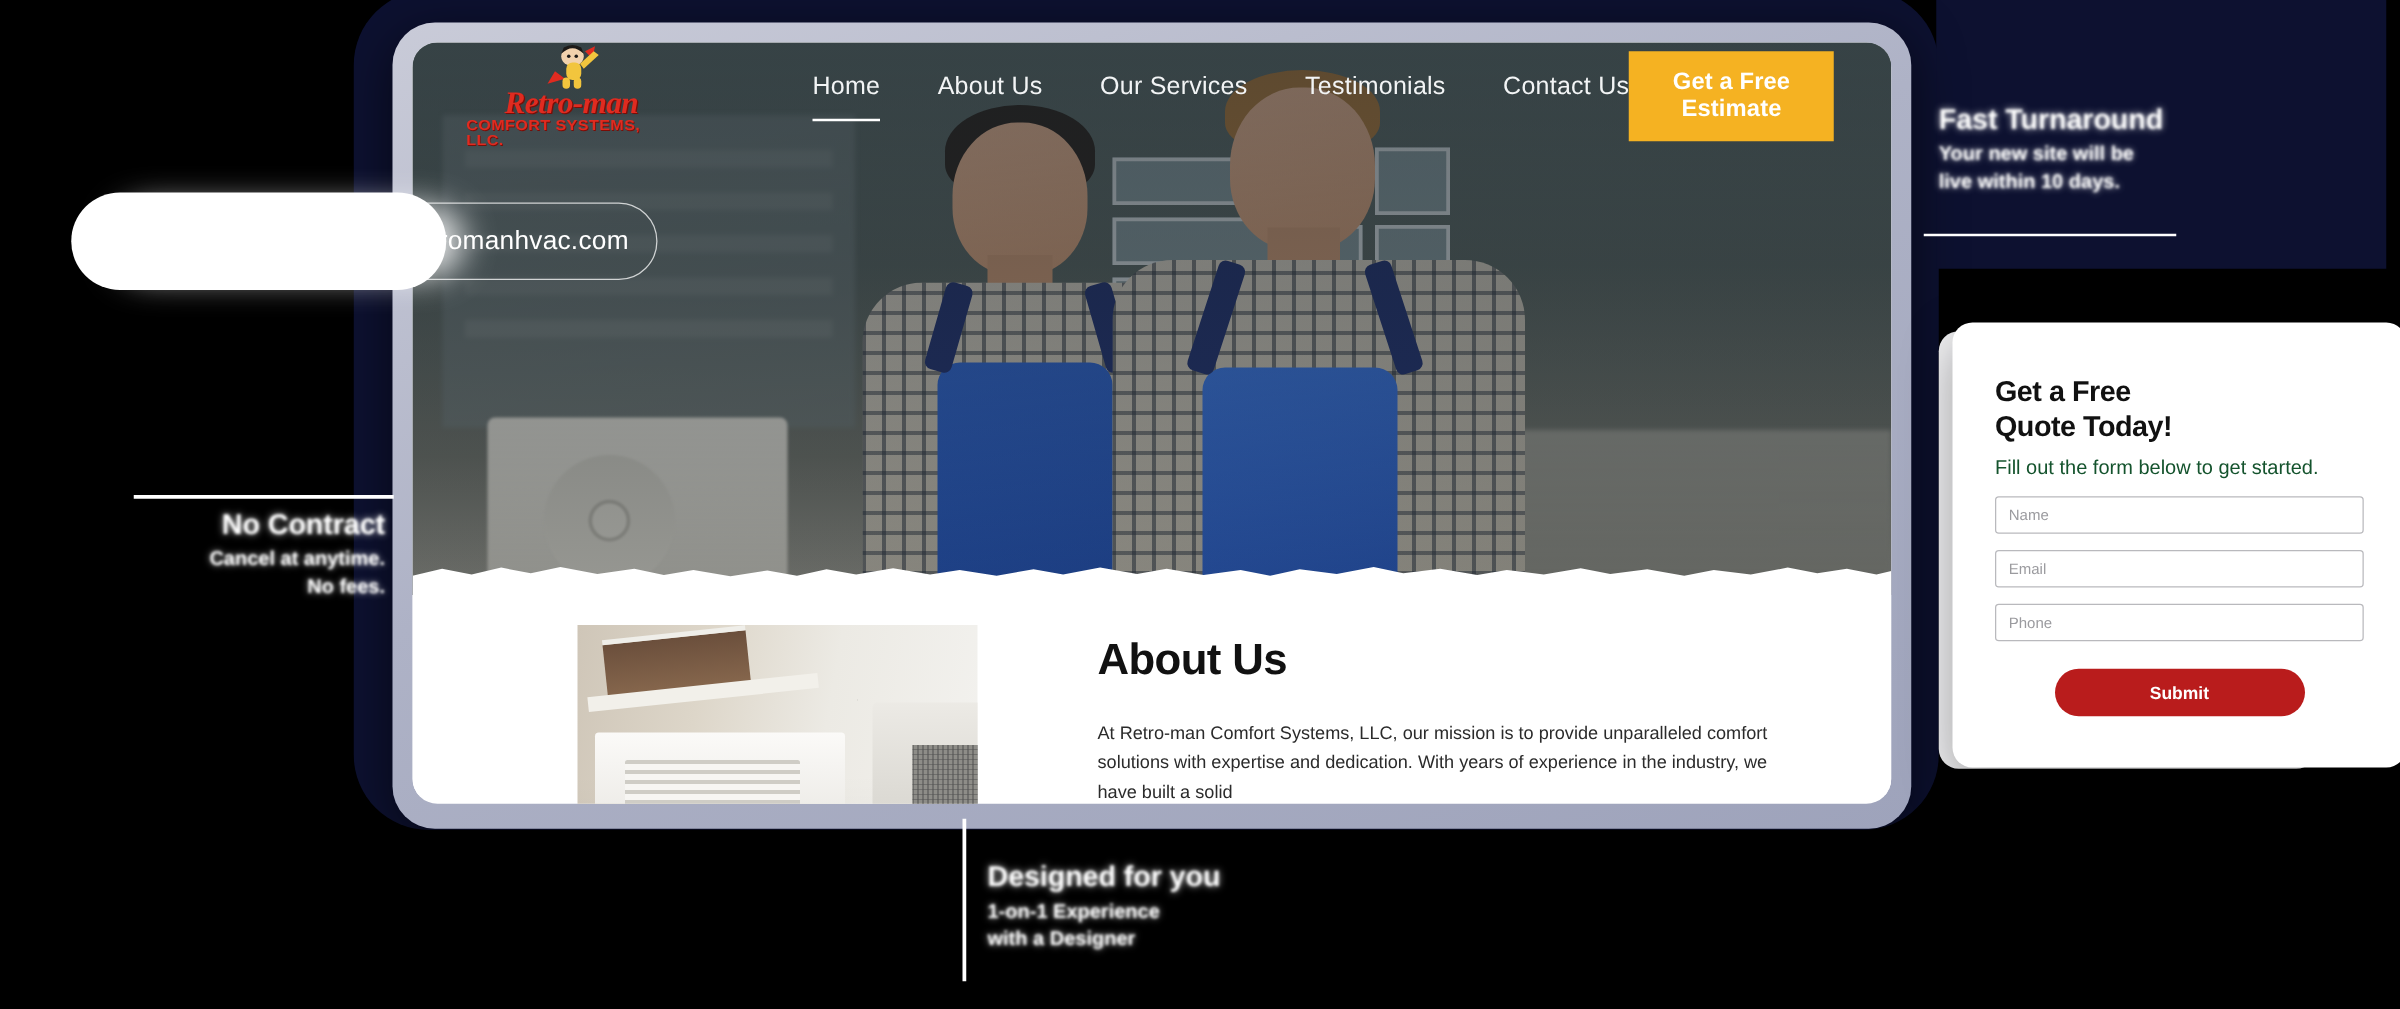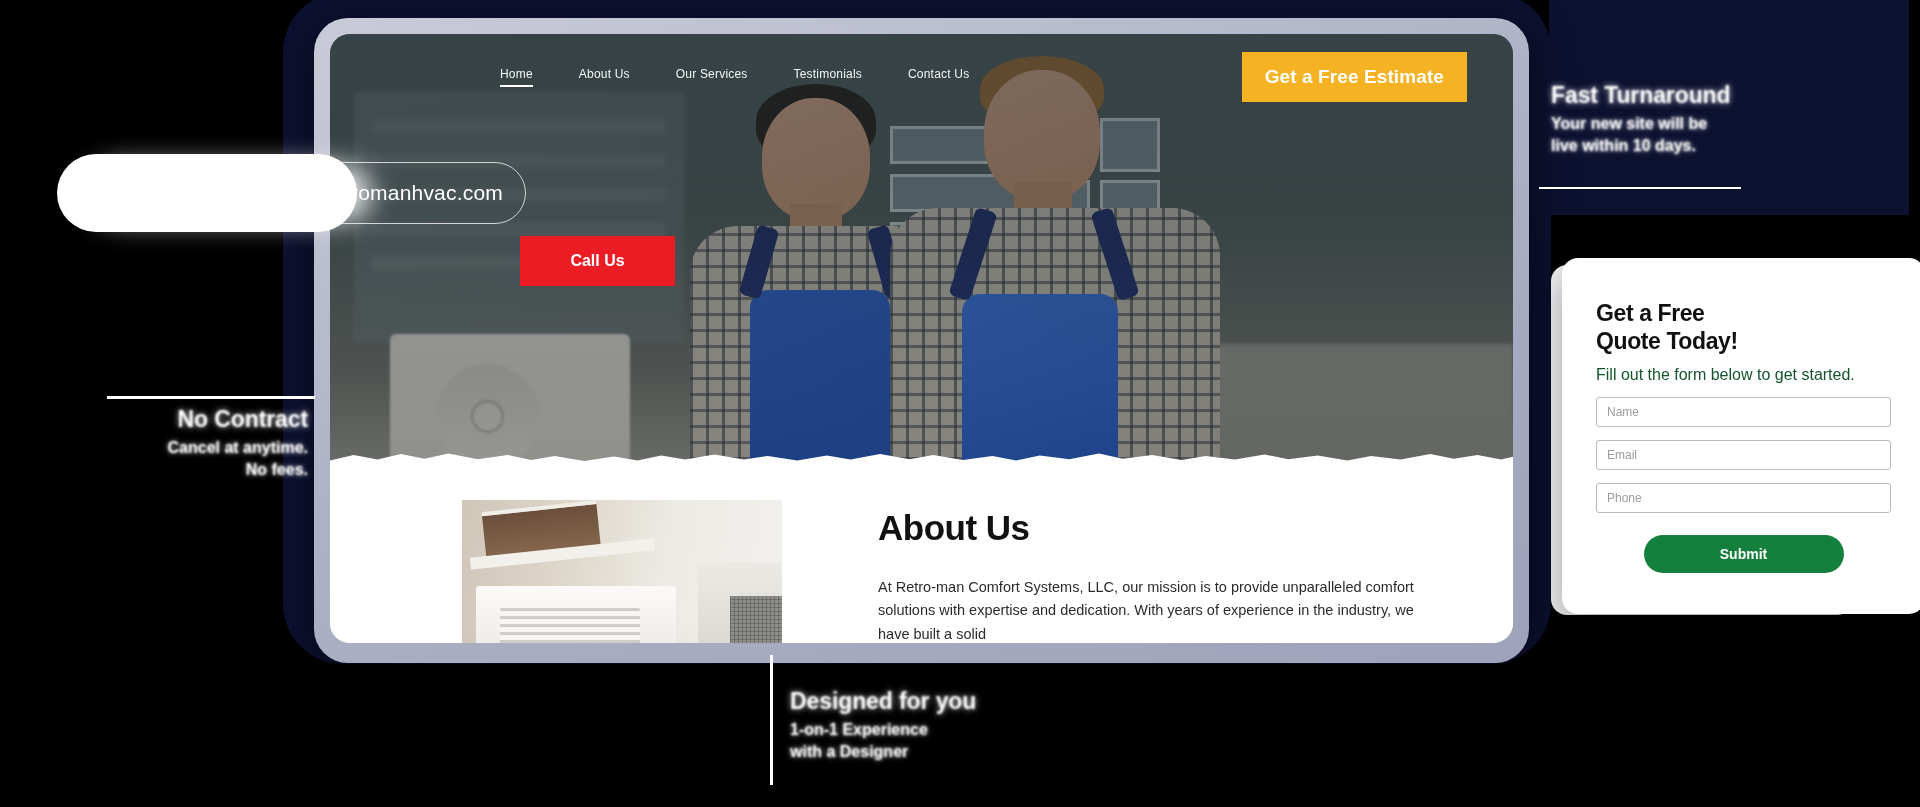--- a/index.html
+++ b/index.html
@@ -165,22 +165,22 @@
     line-height:1; margin-top:-2px;
   }
   .logo-sub {
     font-family:"Liberation Sans Narrow","Liberation Sans",sans-serif;
     font-weight:700; color:#e02b20; font-size:11.5px;
     letter-spacing:.3px; transform: scaleX(1.12); transform-origin:center;
     text-shadow: .5px .5px 0 #7a0d07;
   }
   .nav-links { display:flex; gap:46px; margin-left:118px; }
   .nav-link {
-    color:#f2f4f5; font-size:12px; letter-spacing:.2px;
-    padding-bottom:4px; cursor:pointer; white-space:nowrap;
+    color:#f2f4f5; font-size:20px; letter-spacing:.2px;
+    padding-bottom:14px; cursor:pointer; white-space:nowrap;
   }
   .nav-link.active { border-bottom:2px solid #fff; }
   .cta-estimate {
     margin-left:auto;
     background:#f5b222; color:#fff;
     font-weight:700; font-size:19px;
     padding:14px 23px; border:none; cursor:pointer;
     letter-spacing:.1px;
   }
 
@@ -306,21 +306,21 @@
   .q-input {
     width:100%; height:30px; margin-top:13px;
     border:1px solid #b9b9bd; border-radius:3px;
     padding:0 10px; font-size:12px; color:#333;
     font-family:"Liberation Sans",sans-serif; background:#fff;
   }
   .q-input::placeholder { color:#9b9b9f; }
   .q-submit {
     display:block; margin:22px auto 0 auto;
     width:200px; height:38px; border:none; border-radius:19px;
-    background:#15803d; color:#fff; font-weight:700; font-size:14px;
+    background:#b91c1c; color:#fff; font-weight:700; font-size:14px;
     cursor:pointer; font-family:"Liberation Sans",sans-serif;
   }
 </style>
 </head>
 <body>
 
 <div id="stage">
 
   <div class="navy-blob"></div>
   <div class="navy-blob-2"></div>
@@ -370,34 +370,53 @@
             <div class="torso" style="left:0px; top:152px; width:330px; height:268px;"></div>
             <div class="bib" style="left:72px; top:238px; width:156px; height:182px; background:linear-gradient(170deg,#3a74dd,#2450ad);"></div>
             <div class="strapL" style="left:72px; top:152px; height:92px; transform:rotate(18deg);"></div>
             <div class="strapR" style="left:214px; top:152px; height:92px; transform:rotate(-18deg);"></div>
           </div>
         </div>
 
         <div class="hero-overlay"></div>
 
         <nav class="nav">
+          <div class="logo">
+            <div class="logo-mark">
+              <svg width="150" height="36" viewBox="0 0 150 36" aria-hidden="true">
+                <g transform="translate(60,1)">
+                  <path d="M2 20 L-4 30 L10 26 Z" fill="#e02b20"></path>
+                  <path d="M26 4 L34 0 L32 10 Z" fill="#e02b20"></path>
+                  <ellipse cx="16" cy="8" rx="9" ry="8" fill="#f2d2ad"></ellipse>
+                  <path d="M7 6 q9 -9 18 0 l-2 -5 q-7 -4 -14 0 z" fill="#1c1a18"></path>
+                  <rect x="11" y="13" width="12" height="14" rx="5" fill="#f2c53d"></rect>
+                  <rect x="8" y="25" width="6" height="9" rx="3" fill="#f2c53d"></rect>
+                  <rect x="17" y="25" width="6" height="9" rx="3" fill="#f2c53d"></rect>
+                  <path d="M22 14 L33 4 l4 3 L25 18 Z" fill="#f2c53d"></path>
+                  <circle cx="13" cy="8" r="1.4" fill="#1c1a18"></circle>
+                  <circle cx="19" cy="8" r="1.4" fill="#1c1a18"></circle>
+                </g>
+              </svg>
+            </div>
+            <div class="logo-word">Retro-man</div>
+            <div class="logo-sub">COMFORT SYSTEMS, LLC.</div>
+          </div>
 
           <div class="nav-links">
             <span class="nav-link active">Home</span>
             <span class="nav-link">About Us</span>
             <span class="nav-link">Our Services</span>
             <span class="nav-link">Testimonials</span>
             <span class="nav-link">Contact Us</span>
           </div>
 
           <button class="cta-estimate">Get a Free Estimate</button>
         </nav>
 
         <div class="hero-text">
-          <button class="btn-callus">Call Us</button>
         </div>
 
         <div class="torn"></div>
       </section>
 
       <section class="about">
         <div class="about-img">
           <div class="stucco"></div>
           <div class="window"></div>
           <div class="sill"></div>

